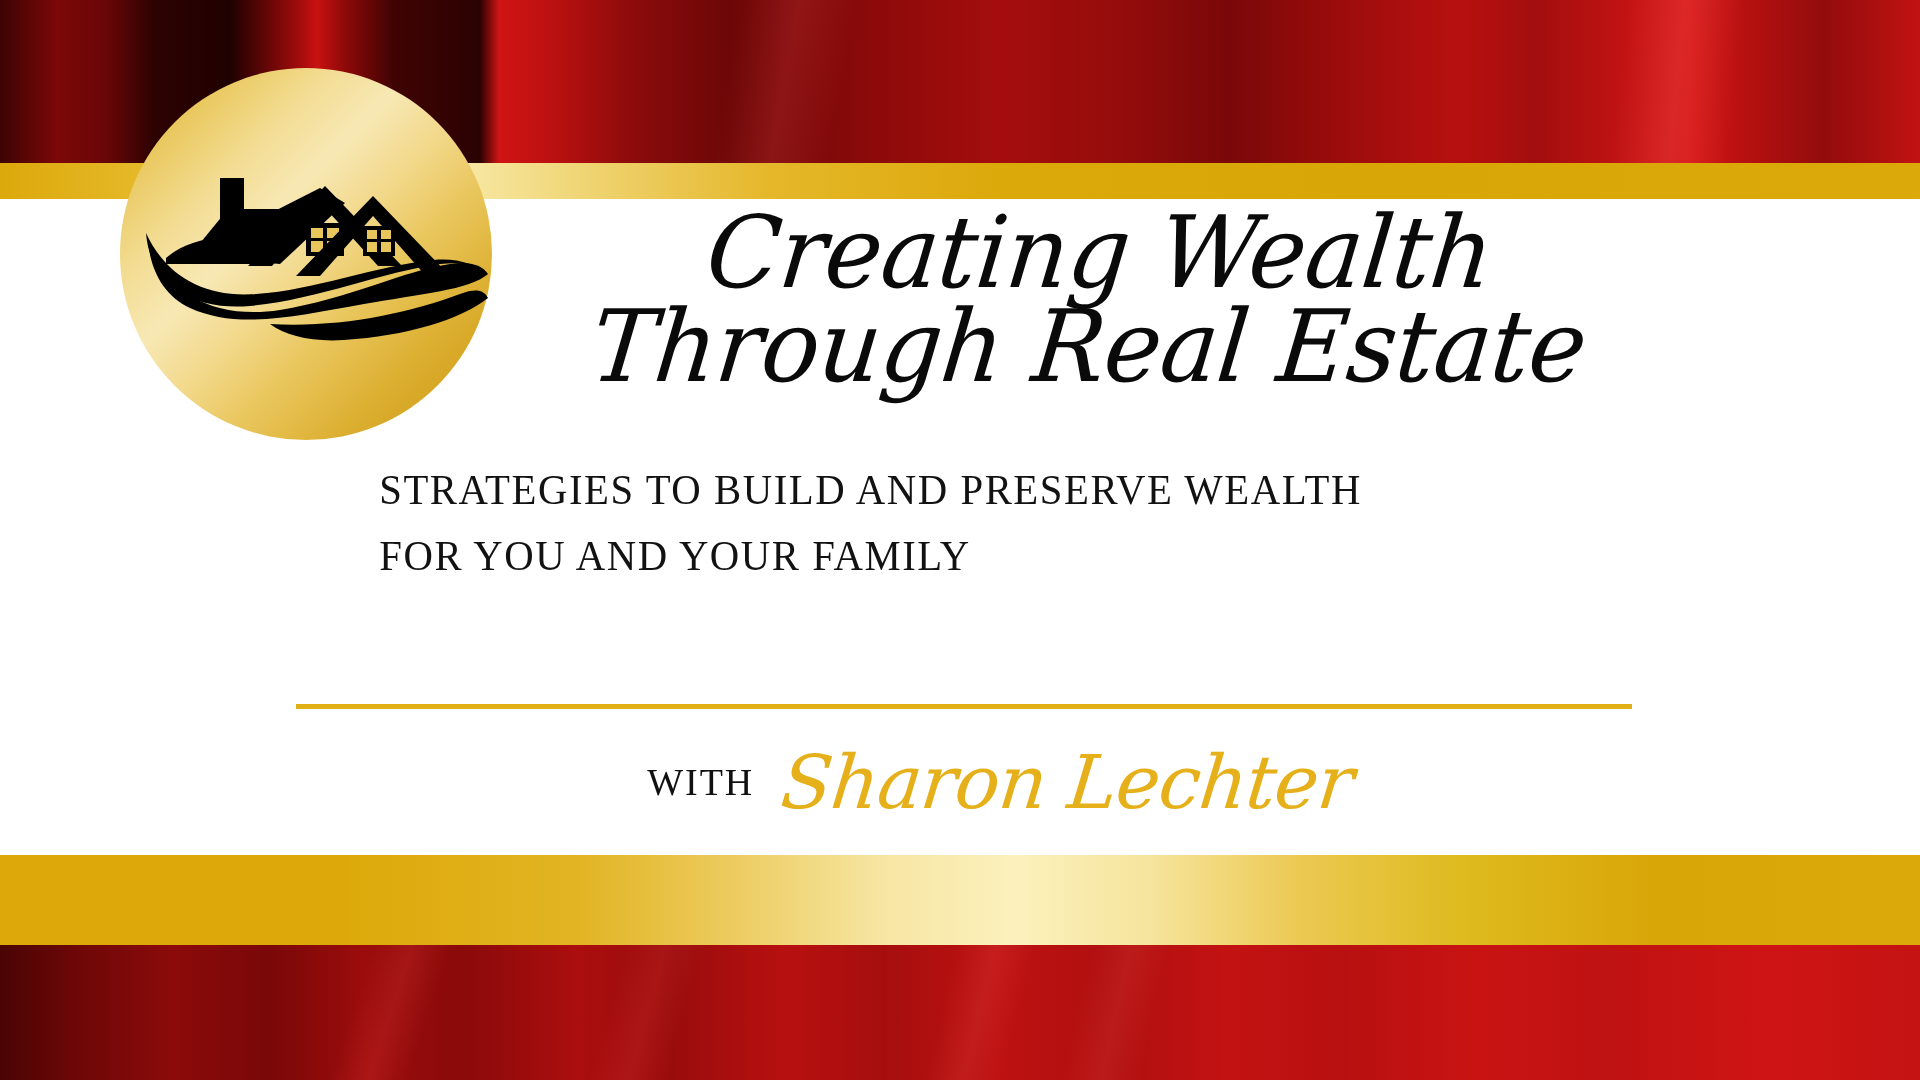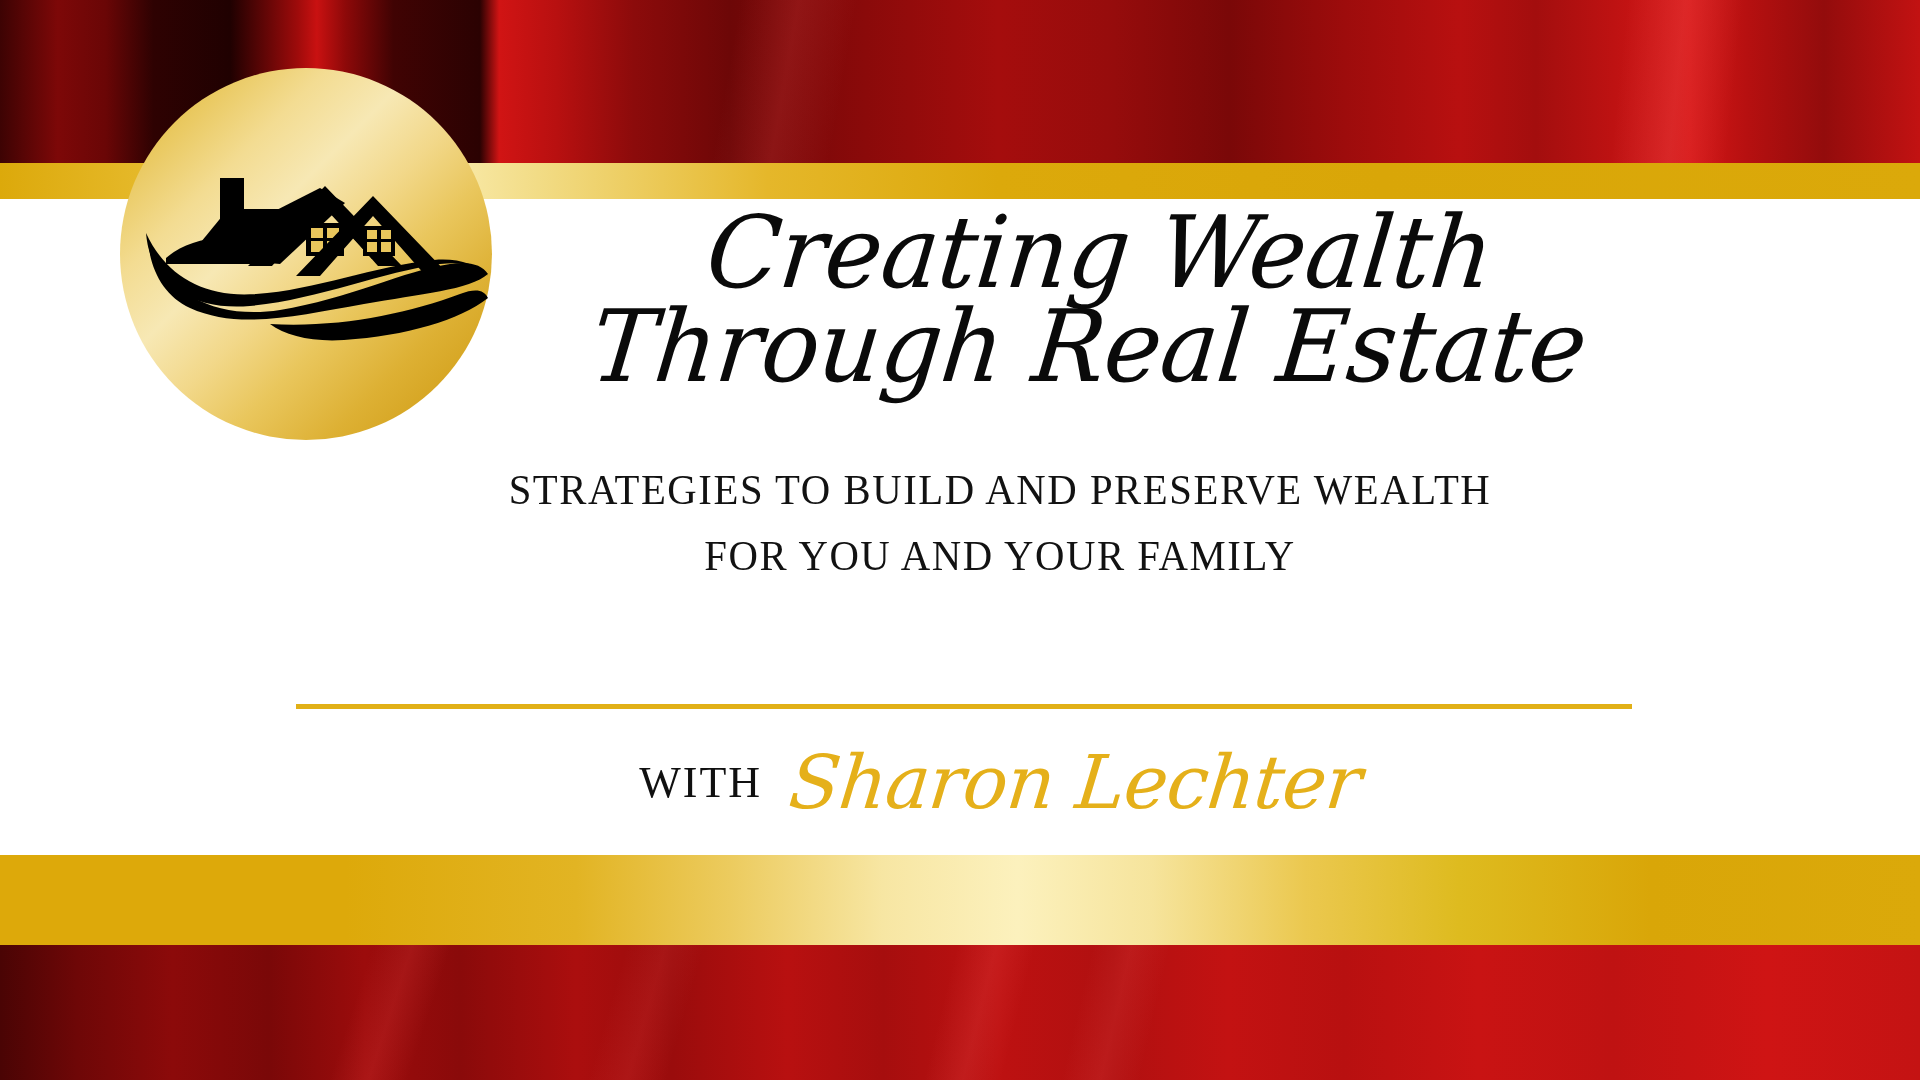--- a/index.html
+++ b/index.html
@@ -186,21 +186,21 @@
     line-height:108px;
     margin-top:-14px;
     transform:skewX(-6deg) scaleY(1.04);
     margin-left:-22px;
   }
 
   .subtitle-block {
     position:absolute;
     left:360px; top:258px;
     width:1280px;
-    text-align:center;
+    text-align:left;
   }
   .subtitle-line {
     font-family:"Liberation Serif", serif;
     font-size:42px;
     line-height:66px;
     color:#121212;
     letter-spacing:1.6px;
     white-space:nowrap;
     transform:scaleX(0.97);
   }
@@ -214,21 +214,21 @@
 
   .byline {
     position:absolute;
     left:360px; top:540px;
     width:1280px;
     text-align:center;
     white-space:nowrap;
   }
   .byline-with {
     font-family:"Liberation Serif", serif;
-    font-size:44px;
+    font-size:38px;
     letter-spacing:2px;
     color:#101010;
     vertical-align:middle;
   }
   .byline-name {
     font-family:"DejaVu Serif", serif;
     font-style:italic;
     font-size:74px;
     color:#e5b01a;
     letter-spacing:-1px;

